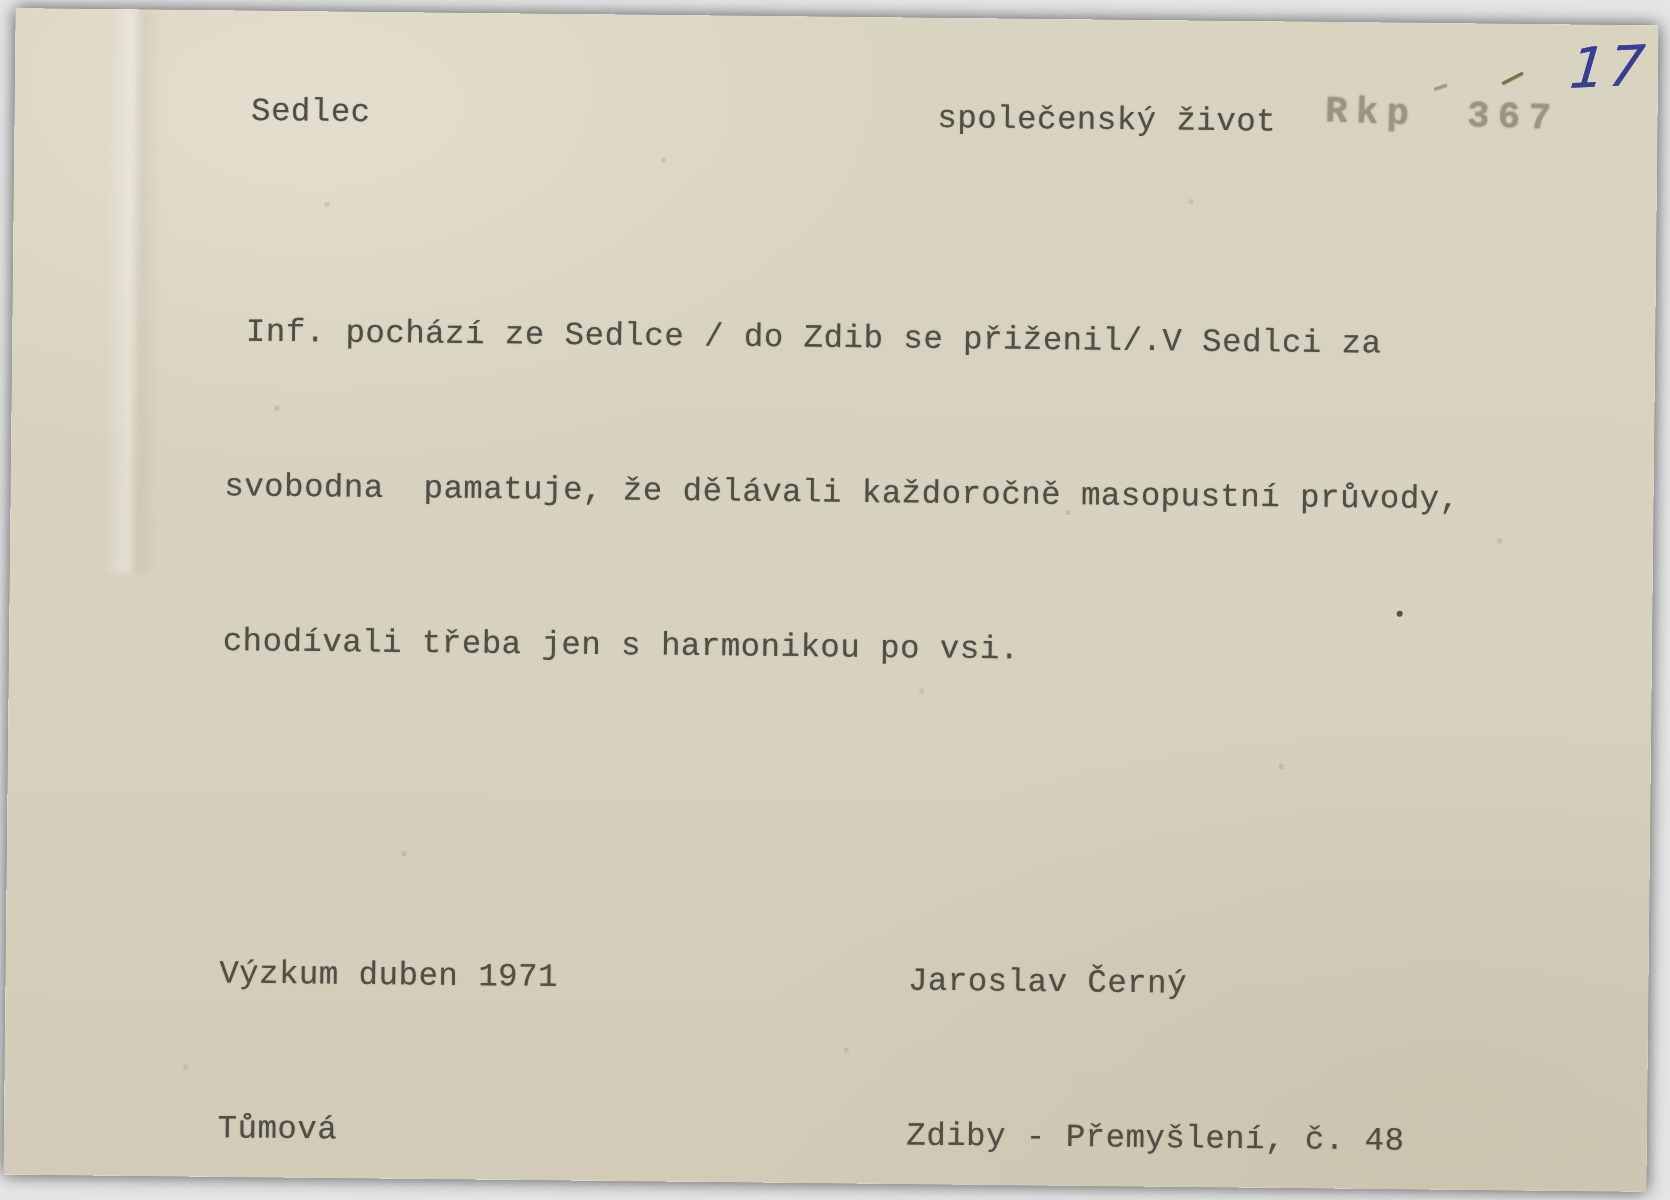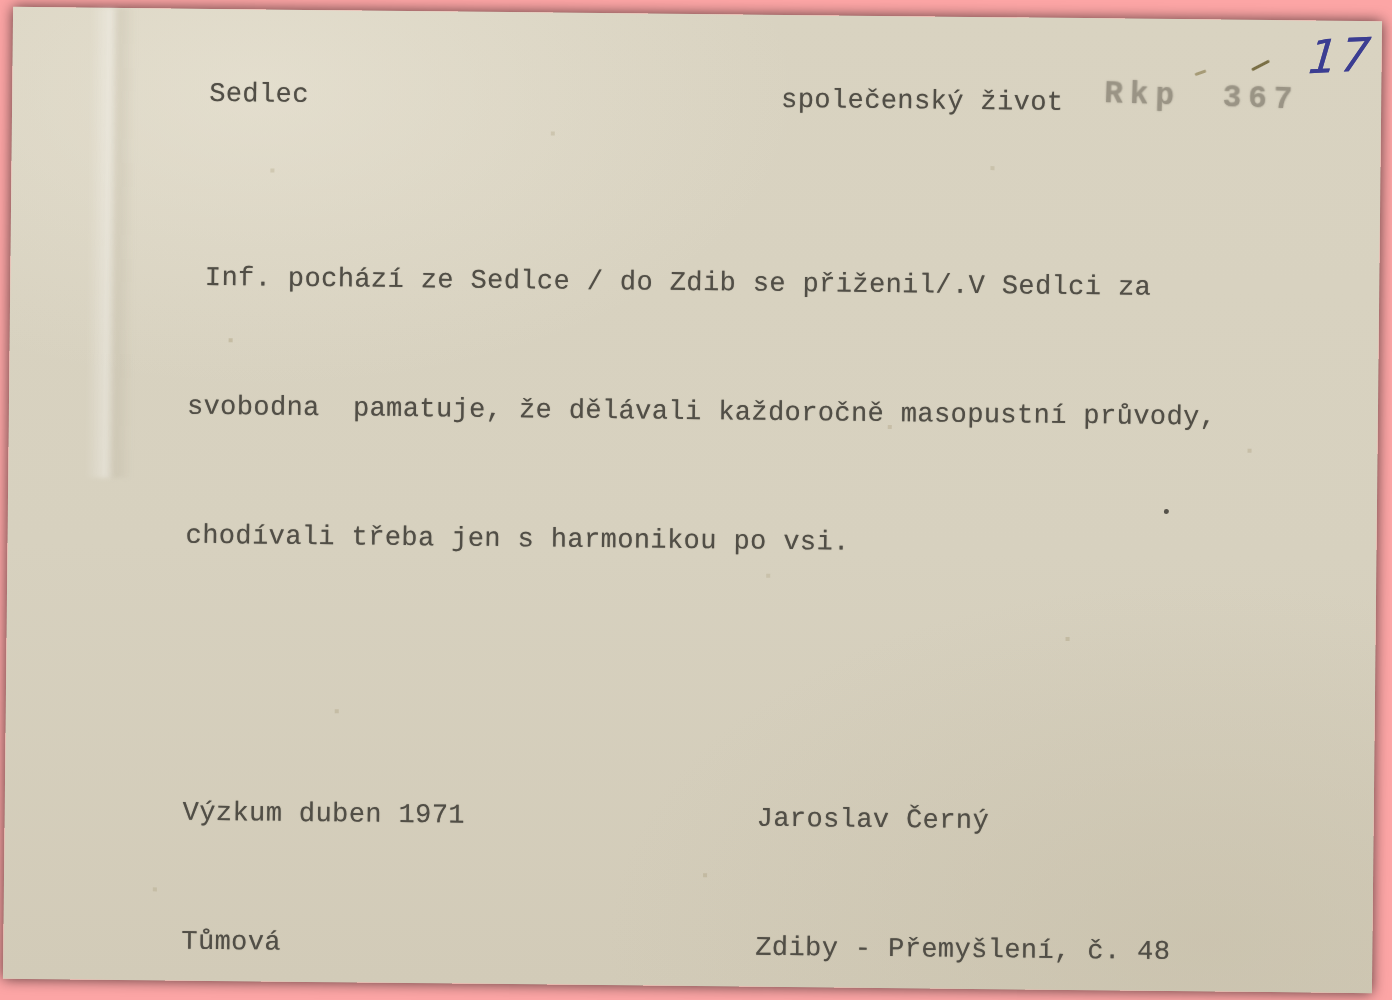--- a/index.html
+++ b/index.html
@@ -4,21 +4,21 @@
 <style>
   html, body {
     margin: 0;
     padding: 0;
     background: #131211;
   }
   .scan {
     position: relative;
     width: 1392px;
     height: 1000px;
-    background: #fca5a5;
+    background: #e5e5e5;
     overflow: hidden;
     font-family: "Liberation Mono", "DejaVu Sans Mono", monospace;
   }
   
   .card {
     position: absolute;
     left: 8px;
     top: 14px;
     width: 1369px;
     height: 972px;

